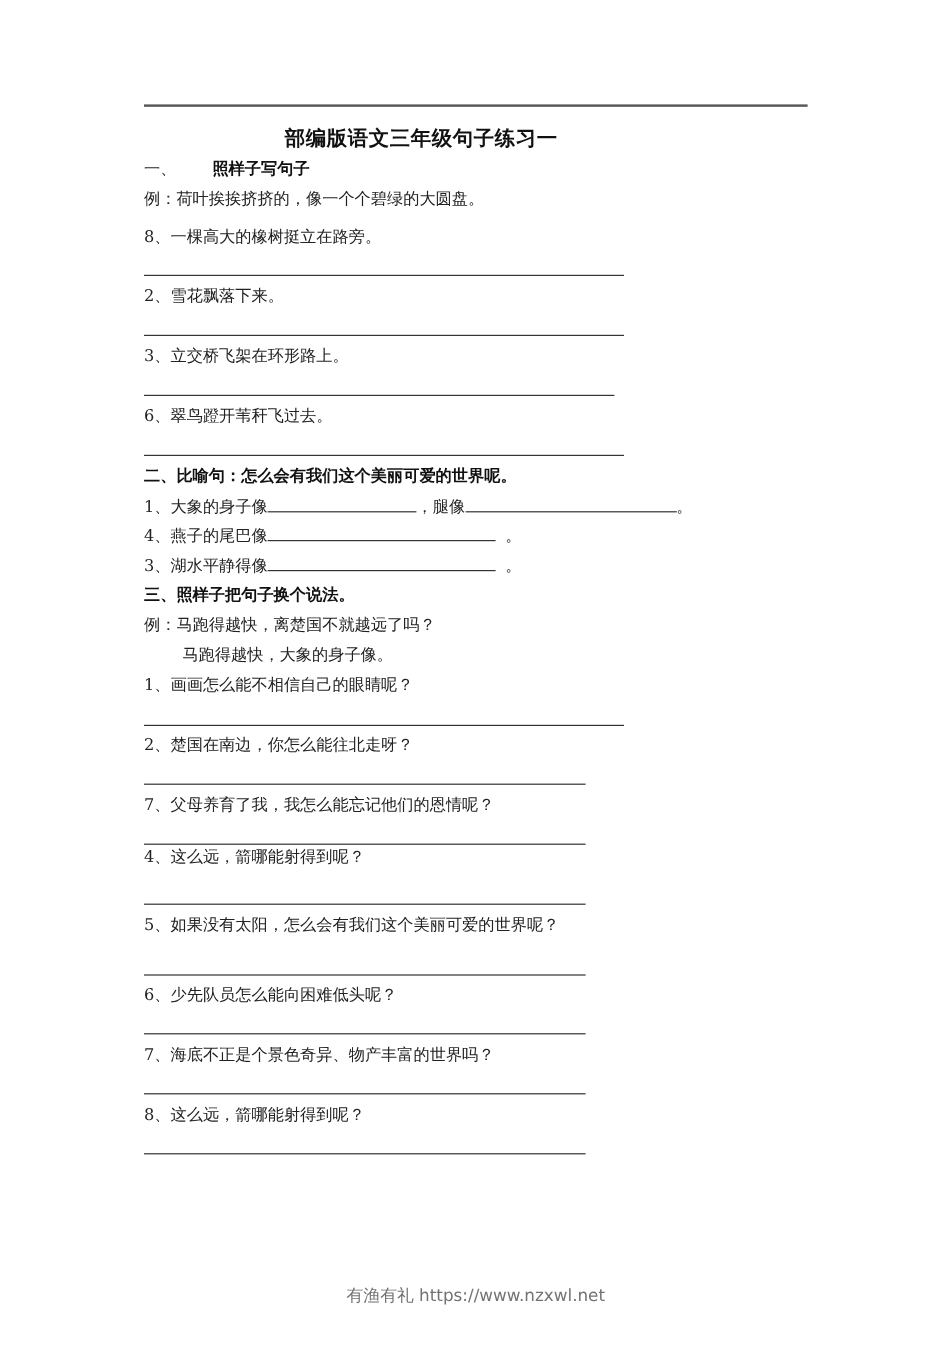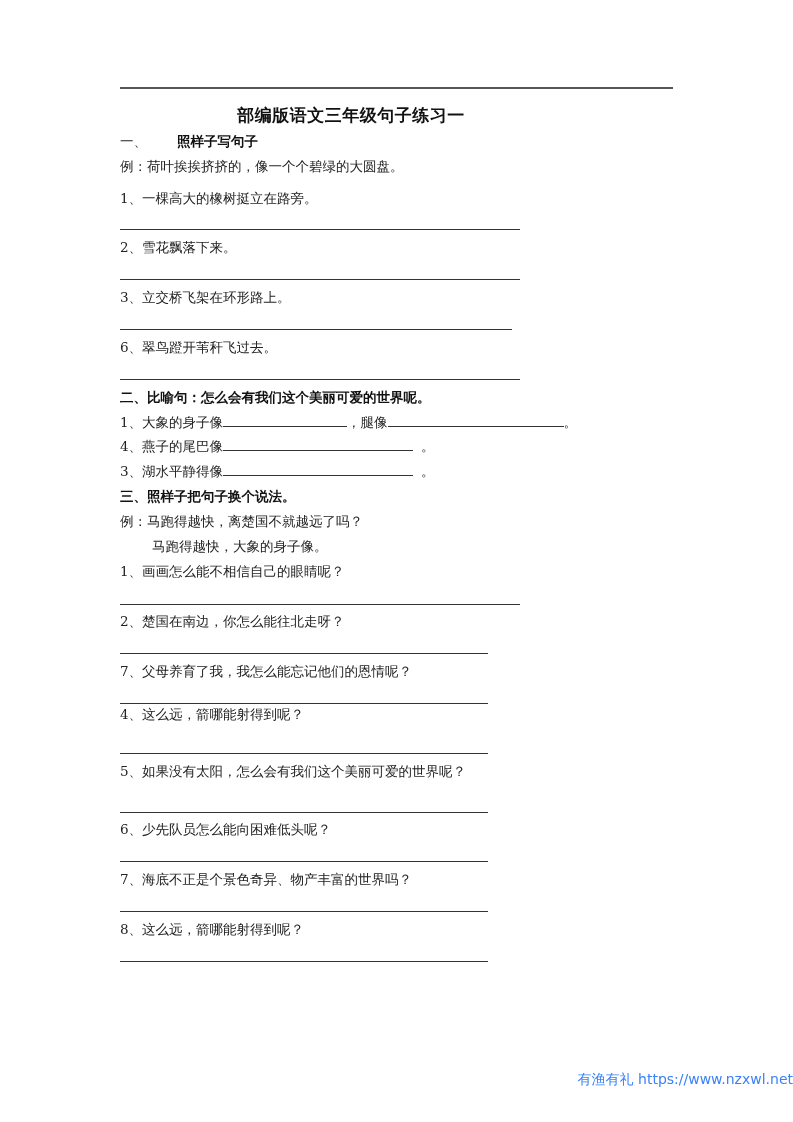--- a/index.html
+++ b/index.html
@@ -6,35 +6,35 @@
   body { width:793px; height:1122px; position:relative; overflow:hidden;
          font-family:"DejaVu Serif","Liberation Serif",serif; color:#222; }
   .abs { position:absolute; }
   .rule { position:absolute; height:1px; background:#333; }
   .top-rule { left:120px; top:87px; width:553px; height:1.5px; background:#555; }
   .title { left:0; width:702px; top:104px; text-align:center; font-size:17px; font-weight:bold;
            font-family:"DejaVu Sans","Liberation Sans",sans-serif; color:#111; letter-spacing:0.5px; }
   .line { position:absolute; left:120px; font-size:13.5px; white-space:nowrap; line-height:18px; color:#222; }
   .bold { font-weight:bold; font-family:"DejaVu Sans","Liberation Sans",sans-serif; color:#111; }
   .blank { display:inline-block; border-bottom:1px solid #333; height:14px; vertical-align:baseline; }
-  .footer { left:0; width:793px; top:1071px; text-align:right; font-size:14px; color:#3b82f6;
+  .footer { left:0; width:793px; top:1071px; text-align:center; font-size:14px; color:#737373;
             font-family:"DejaVu Sans","Liberation Sans",sans-serif; }
 </style>
 </head>
 <body>
 
 <div class="rule top-rule"></div>
 <div class="abs title">部编版语文三年级句子练习一</div>
 
 <div class="line" style="top:132px;">
   <span>一、</span><span style="display:inline-block;width:30px;"></span><span class="bold">照样子写句子</span>
 </div>
 <div class="line" style="top:157px;">例：荷叶挨挨挤挤的，像一个个碧绿的大圆盘。</div>
 
-<div class="line" style="top:189px;">1、一棵高大的橡树挺立在路旁。</div>
+<div class="line" style="top:189px;">8、一棵高大的橡树挺立在路旁。</div>
 <div class="rule" style="left:120px;top:229px;width:400px;"></div>
 <div class="line" style="top:238px;">2、雪花飘落下来。</div>
 <div class="rule" style="left:120px;top:279px;width:400px;"></div>
 <div class="line" style="top:288px;">3、立交桥飞架在环形路上。</div>
 <div class="rule" style="left:120px;top:329px;width:392px;"></div>
 <div class="line" style="top:338px;">6、翠鸟蹬开苇秆飞过去。</div>
 <div class="rule" style="left:120px;top:379px;width:400px;"></div>
 
 <div class="line bold" style="top:388px;">二、比喻句：怎么会有我们这个美丽可爱的世界呢。</div>
 <div class="line" style="top:412px;">

